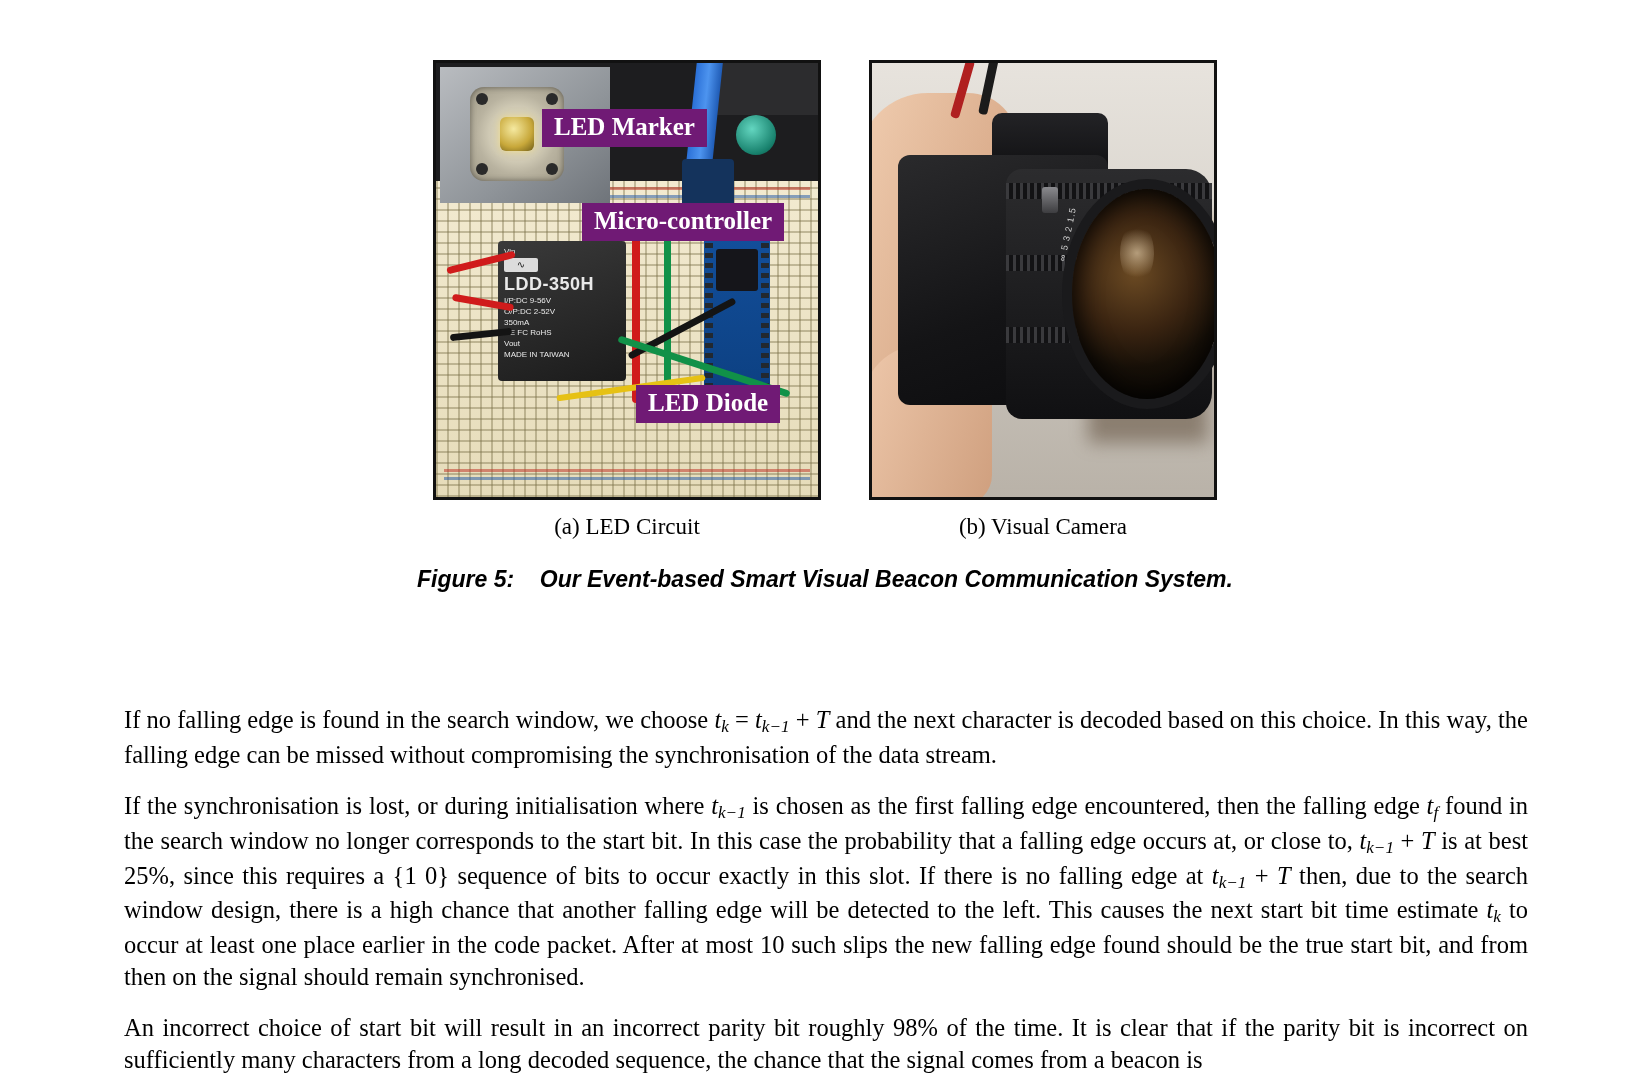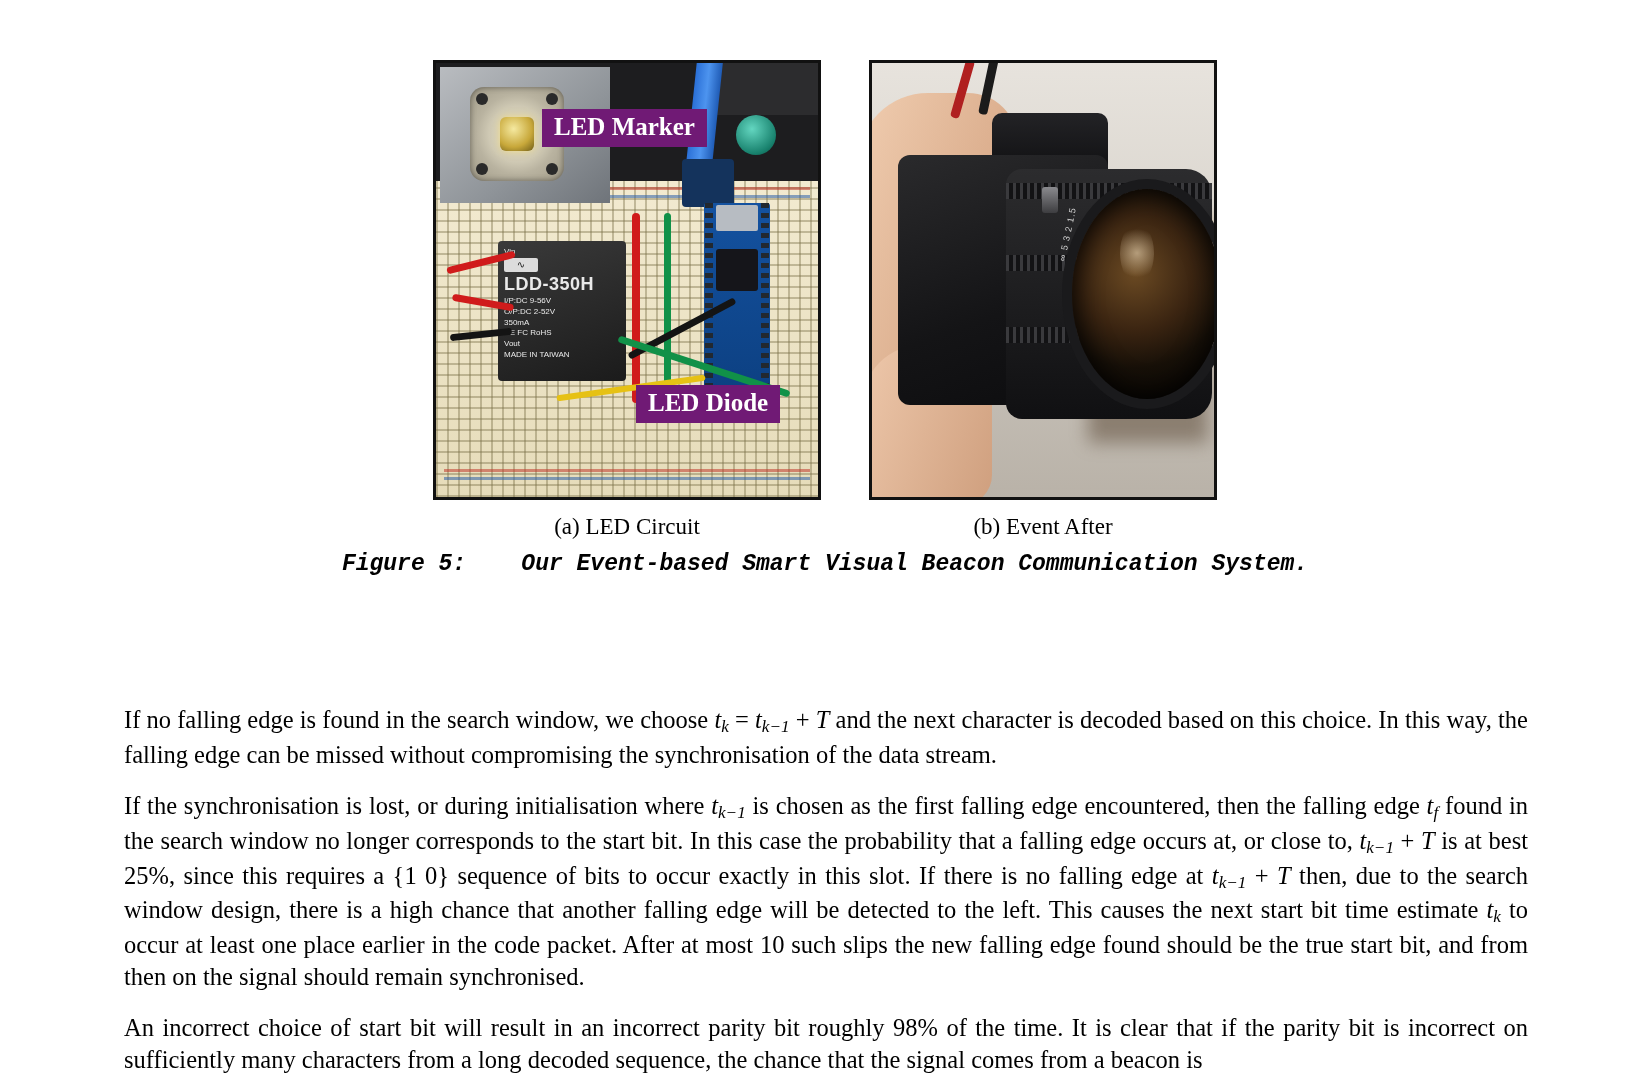--- a/index.html
+++ b/index.html
@@ -286,25 +286,25 @@
     position: absolute; left: 36px; top: 18px; width: 16px; height: 26px;
     background: linear-gradient(180deg,#8a8a8e,#3d3d40);
     border-radius: 3px;
   }
   .lens-text {
     position: absolute; color: #cfcfcf; font-family: "Liberation Sans", sans-serif;
     font-size: 9px; letter-spacing: 1px;
   }
 
   .fig-title {
-    margin-top: 11px;
+    margin-top: 26px;
     text-align: center;
     font-size: 23px;
     font-style: italic;
-    font-family: Liberation Mono, monospace;
+    font-family: Liberation Sans, sans-serif;
   }
   .fig-title b { font-weight: bold; font-style: italic; }
 
   
   .body-text {
     position: absolute;
     left: 124px;
     top: 690px;
     width: 1404px;
     font-size: 24.5px;
@@ -372,20 +372,21 @@
 
           <div class="wire w-red1"></div>
           <div class="wire w-red2"></div>
           <div class="wire w-black1"></div>
           <div class="wire w-black2"></div>
           <div class="wire w-green"></div>
           <div class="wire w-yellow"></div>
           <div class="red-led"></div>
 
           <div class="tag tag-led-marker">LED Marker</div>
+          <div class="tag tag-mcu">Micro-controller</div>
           <div class="tag tag-led-diode">LED Diode</div>
         </div>
         <div class="fig-caption">(a) LED Circuit</div>
       </div>
 
       <div class="fig-item">
         <div class="photo photo-b">
           <div class="cam-bg"></div>
           <div class="cam-wall"></div>
           <div class="cam-blur-1"></div>
@@ -400,21 +401,21 @@
           <div class="lens">
             <div class="lens-ring" style="top:14px;"></div>
             <div class="lens-ring" style="top:86px;"></div>
             <div class="lens-ring" style="top:158px;"></div>
             <div class="lens-screw"></div>
             <div class="lens-text" style="left:34px; top:60px; transform: rotate(-78deg);">∞ 5 3 2 1.5</div>
             <div class="lens-front"></div>
             <div class="lens-glint"></div>
           </div>
         </div>
-        <div class="fig-caption">(b) Event After</div>
+        <div class="fig-caption">(b) Visual Camera</div>
       </div>
 
     </div>
 
     <div class="fig-title">
       <b>Figure 5:</b>
       <span>&nbsp;&nbsp;</span>
       <b>Our Event-based Smart Visual Beacon Communication System.</b>
     </div>
   </div>

